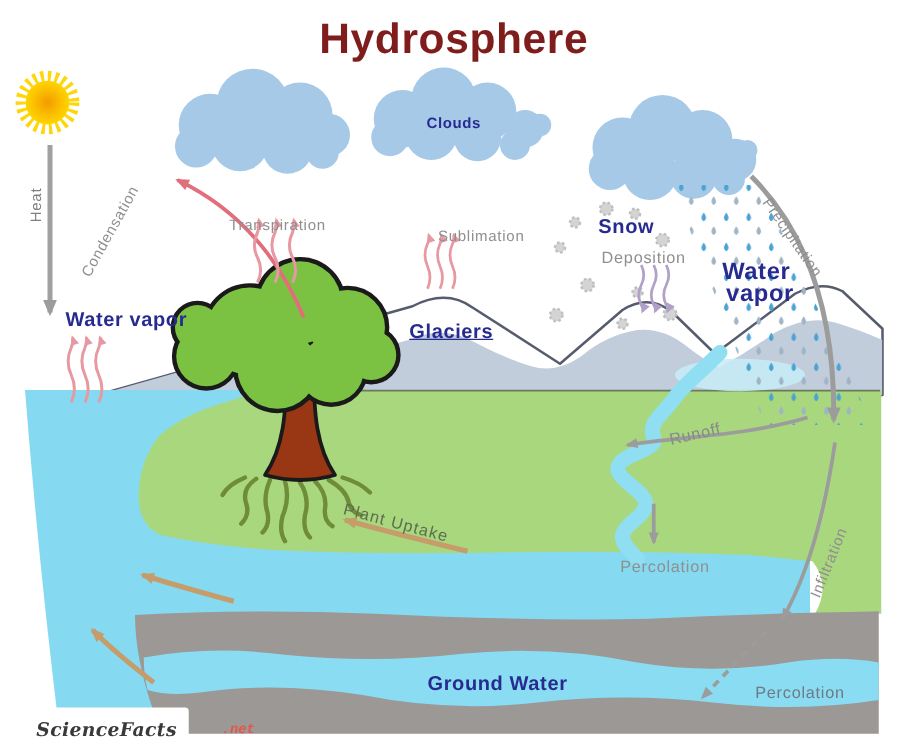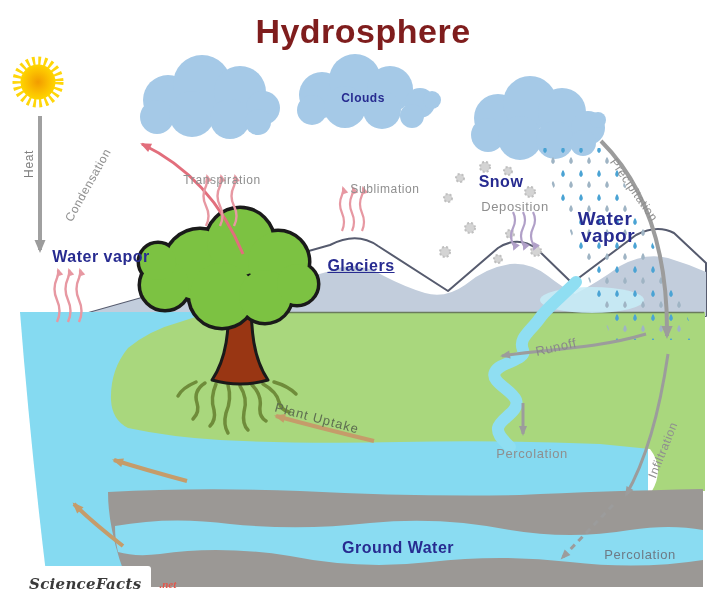--- a/index.html
+++ b/index.html
@@ -8,22 +8,22 @@
   #art{position:absolute;left:0;top:0;}
   .lbl{position:absolute;transform:translate(-50%,-50%);white-space:nowrap;line-height:1;}
   .navy{color:#272b90;font-weight:bold;font-size:16px;letter-spacing:.5px;}
   .gray{color:#8f8f8f;font-size:12px;letter-spacing:.6px;}
   .title{color:#7f1d1d;font-weight:800;font-size:34px;letter-spacing:.5px;}
   .r{transform-origin:center center;}
   #logo{position:absolute;left:9px;top:566px;width:142px;height:36px;background:#fff;
         border-radius:3px;display:flex;align-items:center;gap:16px;padding-left:4px;box-sizing:border-box;}
   #logo .site{font-family:"DejaVu Serif",serif;font-style:italic;font-weight:bold;
         font-size:15px;color:#3a3a3a;letter-spacing:.3px;}
-  #logo .tld{font-family:Liberation Serif, serif;font-style:italic;font-weight:bold;
-        font-size:11px;color:#e2574c;margin-left:2px;}
+  #logo .tld{font-family:Liberation Mono, monospace;font-style:italic;font-weight:bold;
+        font-size:11px;color:#e2574c;margin-left:20px;}
 </style>
 </head>
 <body>
 
 <div id="stage">
 
 <svg id="art" width="720" height="605" viewBox="0 0 720 605">
   <defs>
     <radialGradient id="sunGrad" cx="50%" cy="50%" r="60%">
       <stop offset="0%" stop-color="#f29c00"></stop>

